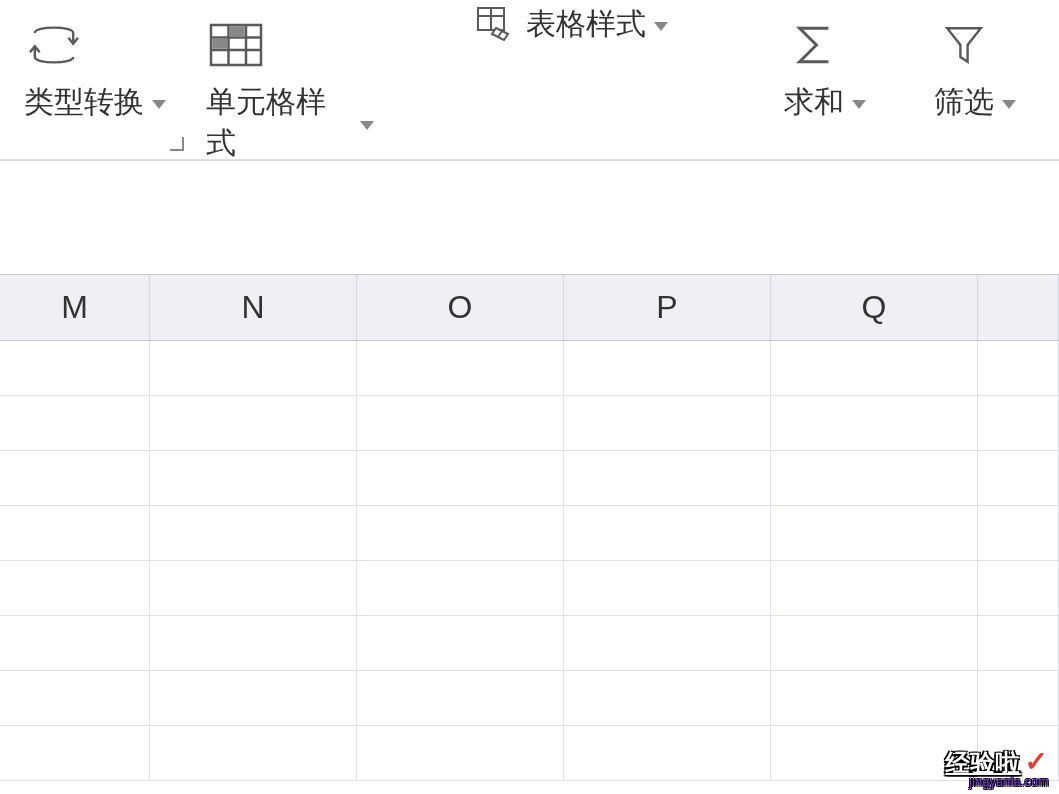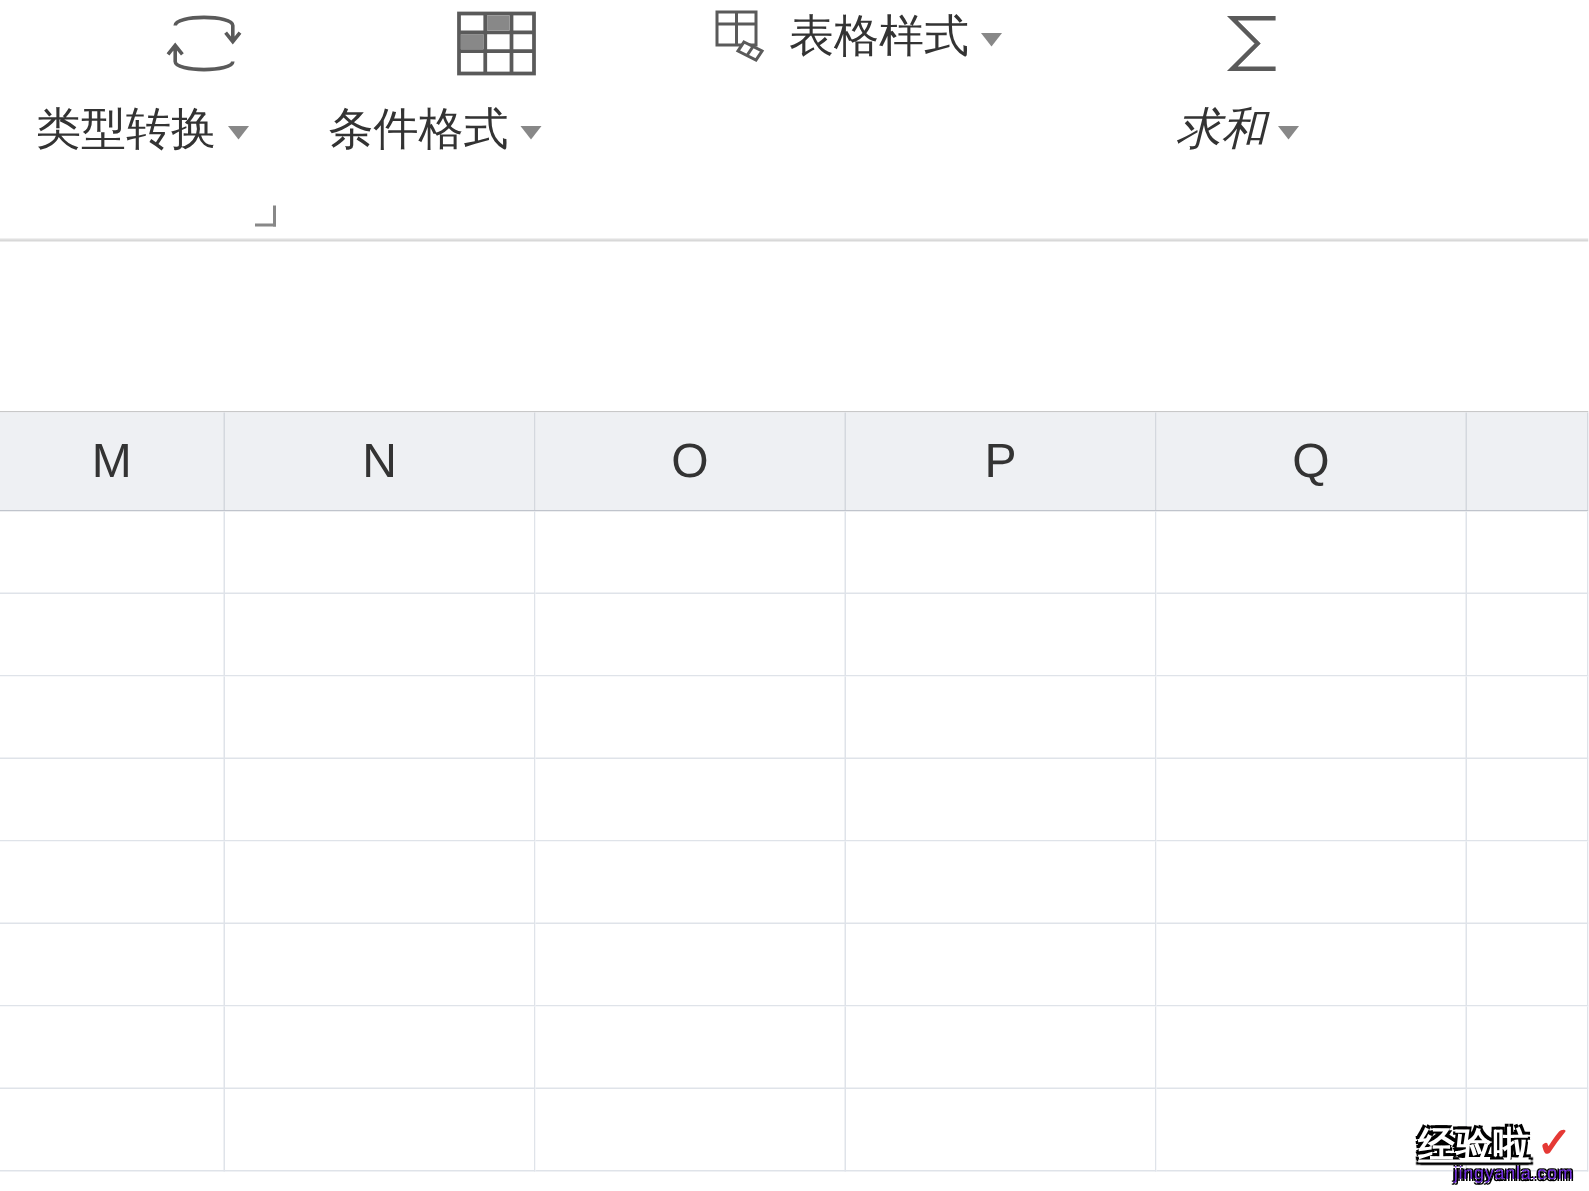--- a/index.html
+++ b/index.html
@@ -40,24 +40,24 @@
     bottom: 4px;
     right: 6px;
     width: 14px;
     height: 14px;
     border-right: 2px solid #888;
     border-bottom: 2px solid #888;
   }
   .big-btn {
     display: flex;
     flex-direction: column;
-    align-items: flex-end;
+    align-items: flex-start;
     justify-content: flex-start;
     cursor: pointer;
-    padding: 4px 8px;
+    padding: 20px 8px;
     color: #333;
   }
   .big-btn .label-row {
     display: flex;
     align-items: center;
     font-size: 30px;
     color: #333;
     margin-top: 12px;
   }
   .icon-slot {
@@ -193,21 +193,21 @@
           <rect x="4" y="4" width="40" height="32"></rect>
           <line x1="4" y1="14" x2="44" y2="14"></line>
           <line x1="4" y1="24" x2="44" y2="24"></line>
           <line x1="18" y1="4" x2="18" y2="36"></line>
           <line x1="32" y1="4" x2="32" y2="36"></line>
           <rect x="19" y="5" width="12" height="8" fill="#888" stroke="none"></rect>
           <rect x="5" y="15" width="12" height="8" fill="#888" stroke="none"></rect>
         </svg>
       </div>
       <div class="label-row">
-        <span>条件格式</span>
+        <span>单元格样式</span>
         <span class="caret"></span>
       </div>
     </div>
   </div>
 
   <div class="ribbon-group stacked-group" style="width:360px;">
     <div class="stacked-btn">
       <div class="icon-slot">
         <svg viewBox="0 0 40 40" width="40" height="40">
           <rect x="4" y="4" width="26" height="22"></rect>
@@ -215,34 +215,47 @@
           <line x1="17" y1="4" x2="17" y2="26"></line>
           <path d="M22 24 L34 30 L30 36 L18 30 Z" fill="#fff"></path>
           <line x1="28" y1="27" x2="24" y2="33"></line>
         </svg>
       </div>
       <span>表格样式</span>
       <span class="caret"></span>
     </div>
   </div>
 
-  <div class="ribbon-group" style="width:150px;font-style:italic;">
+  <div class="ribbon-group" style="width:150px;">
     <div class="big-btn">
       <div class="icon-slot">
         <svg viewBox="0 0 40 40" width="52" height="48">
           <path d="M32 6 L8 6 L22 20 L8 34 L32 34" stroke-width="2.5"></path>
         </svg>
       </div>
       <div class="label-row">
         <span>求和</span>
         <span class="caret"></span>
       </div>
     </div>
   </div>
 
+  <div class="ribbon-group" style="width:150px;">
+    <div class="big-btn">
+      <div class="icon-slot">
+        <svg viewBox="0 0 40 40" width="50" height="48">
+          <path d="M6 6 L34 6 L23 20 L23 34 L17 30 L17 20 Z"></path>
+        </svg>
+      </div>
+      <div class="label-row">
+        <span>筛选</span>
+        <span class="caret"></span>
+      </div>
+    </div>
+  </div>
 </div>
 
 <div class="formula-bar-gap"></div>
 
 <div class="sheet">
   <div class="col-headers">
     <div class="col-header cw0">M</div>
     <div class="col-header cw">N</div>
     <div class="col-header cw">O</div>
     <div class="col-header cw">P</div>

